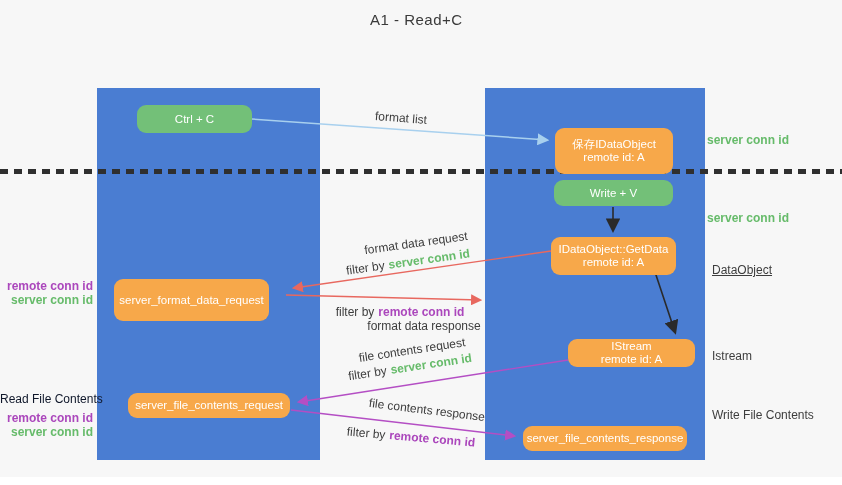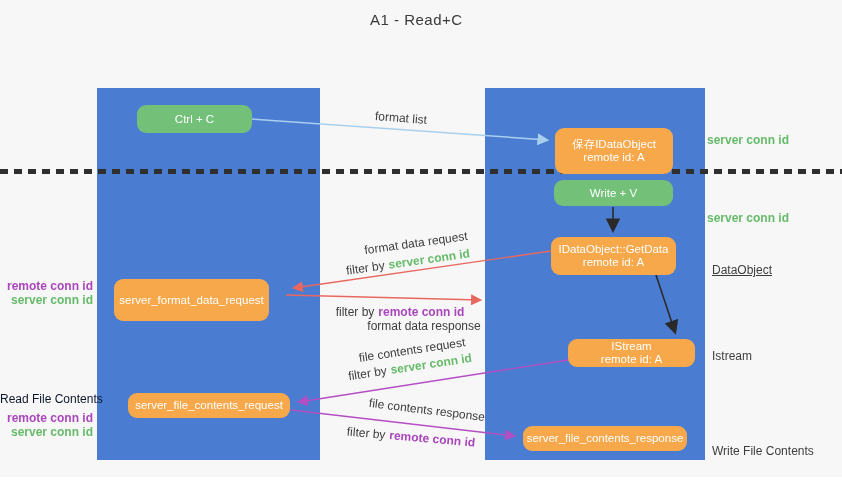--- a/index.html
+++ b/index.html
@@ -136,21 +136,21 @@
 
   <div class="alabel" style="left:427px;top:410px;--r:7deg;">file contents response</div>
   <div class="alabel" style="left:411px;top:437px;--r:5deg;">
     <span>filter by</span><span class="fv purple">remote conn id</span>
   </div>
 
   <div class="side bold-green" style="left:707px;top:133px;">server conn id</div>
   <div class="side bold-green" style="left:707px;top:211px;">server conn id</div>
   <div class="side" style="left:712px;top:263px;text-decoration:underline;">DataObject</div>
   <div class="side" style="left:712px;top:349px;">Istream</div>
-  <div class="side" style="left:712px;top:444px;">Write File Contents</div>
+  <div class="side" style="left:712px;top:408px;">Write File Contents</div>
 
   <div class="left-col side bold-purple" style="top:279px;">remote conn id</div>
   <div class="left-col side bold-green" style="top:293px;">server conn id</div>
   <div class="left-col" style="top:392px;color:#0f172a;">Read File Contents</div>
   <div class="left-col side bold-purple" style="top:411px;">remote conn id</div>
   <div class="left-col side bold-green" style="top:425px;">server conn id</div>
 
   <div class="bottom-strip"></div>
 </div>
 

